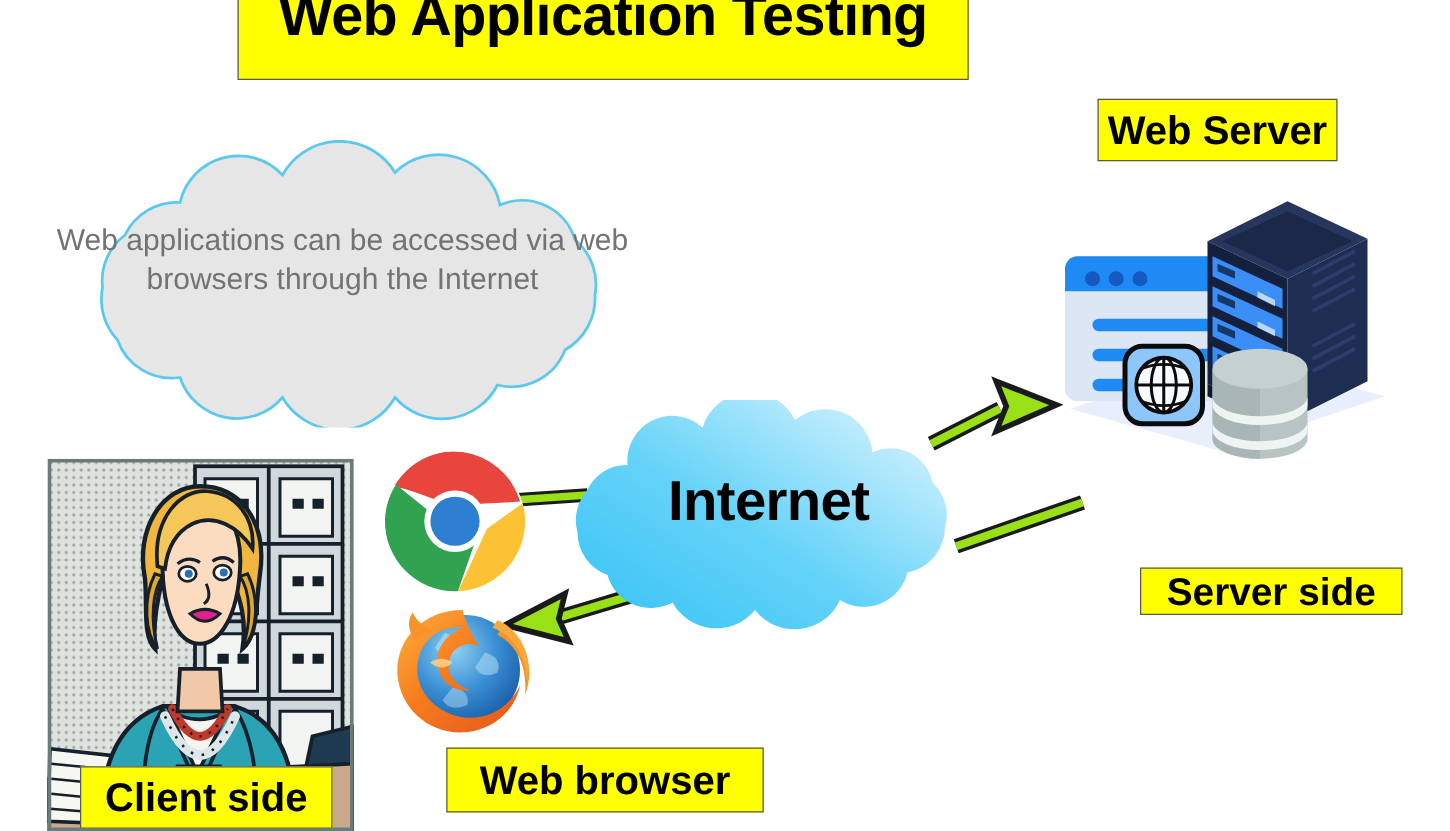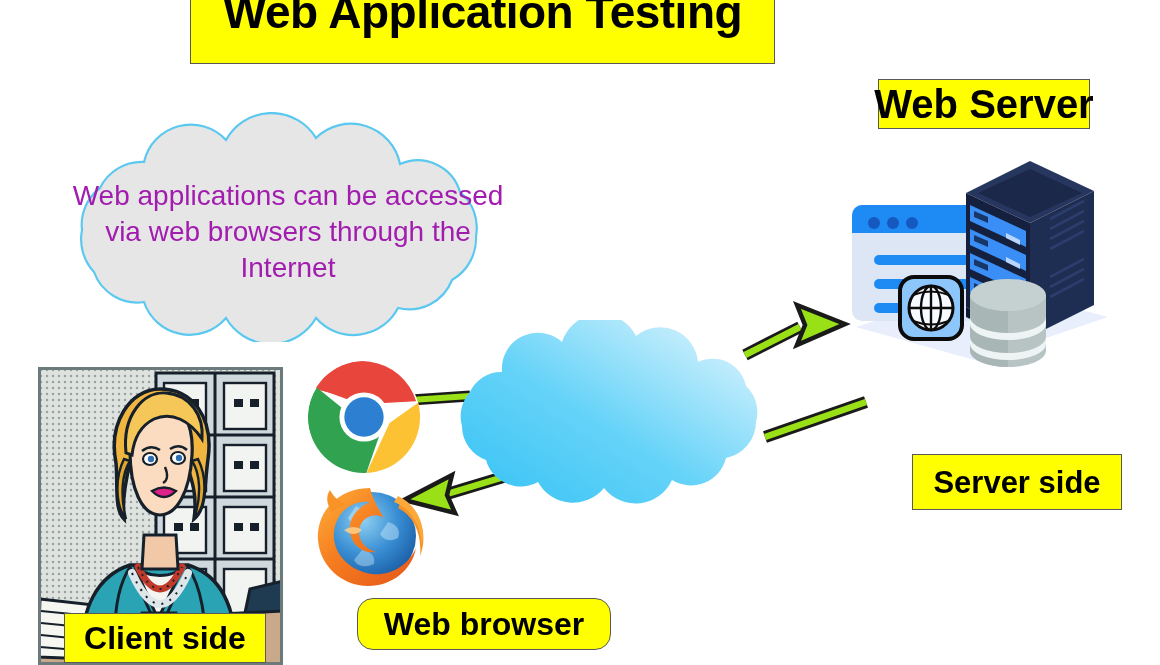--- a/index.html
+++ b/index.html
@@ -45,40 +45,39 @@
     height: 78px;
     font-size: 46px;
     letter-spacing: -0.5px;
     align-items: flex-start;
     padding-top: 2px;
   }
 
   #webserver-box {
     left: 878px;
     top: 79px;
-    width: 212px;
+    width: 192px;
     height: 50px;
-    font-size: 40px;
+    font-size: 32px;
   }
 
   #serverside-box {
     left: 912px;
     top: 454px;
     width: 210px;
-    height: 56px;
+    height: 38px;
     font-size: 31px;
   }
 
   #webbrowser-box {
     left: 357px;
     top: 598px;
     width: 254px;
     height: 52px;
     font-size: 32px;
-    border-radius: 16px;
   }
 
   #clientside-box {
     left: 64px;
     top: 613px;
     width: 202px;
     height: 50px;
     font-size: 32px;
   }
 
@@ -98,26 +97,26 @@
   
   #gray-cloud {
     position: absolute;
     left: 48px;
     top: 112px;
     width: 480px;
     height: 230px;
   }
   #gray-cloud-text {
     position: absolute;
-    left: 58px;
+    left: 44px;
     top: 178px;
     width: 460px;
     text-align: center;
-    font-size: 28px;
-    color: #a21caf;
+    font-size: 24px;
+    color: #737373;
     line-height: 1.28;
     font-family: "Liberation Sans", sans-serif;
   }
 
   
   #internet-cloud {
     position: absolute;
     left: 440px;
     top: 320px;
     width: 350px;
@@ -215,20 +214,21 @@
              A 36 36 0 0 1 316 102
              A 37 37 0 0 1 286 138
              A 36 36 0 0 1 232 160
              A 40 40 0 0 1 164 168
              A 40 40 0 0 1 98 162
              A 36 36 0 0 1 46 140
              A 36 36 0 0 1 22 106
              A 36 36 0 0 1 30 72
              A 34 34 0 0 1 62 52 Z" fill="url(#intgrad)"></path>
   </svg>
+  <div id="internet-label">Internet</div>
 
   <svg id="chrome-logo" viewBox="0 0 120 120">
     <defs>
       <clipPath id="chromeclip">
           <circle cx="60" cy="60" r="57"></circle>
         </clipPath>
     </defs>
     <g clip-path="url(#chromeclip)">
       <circle cx="60" cy="60" r="57" fill="#ffffff"></circle>
 

